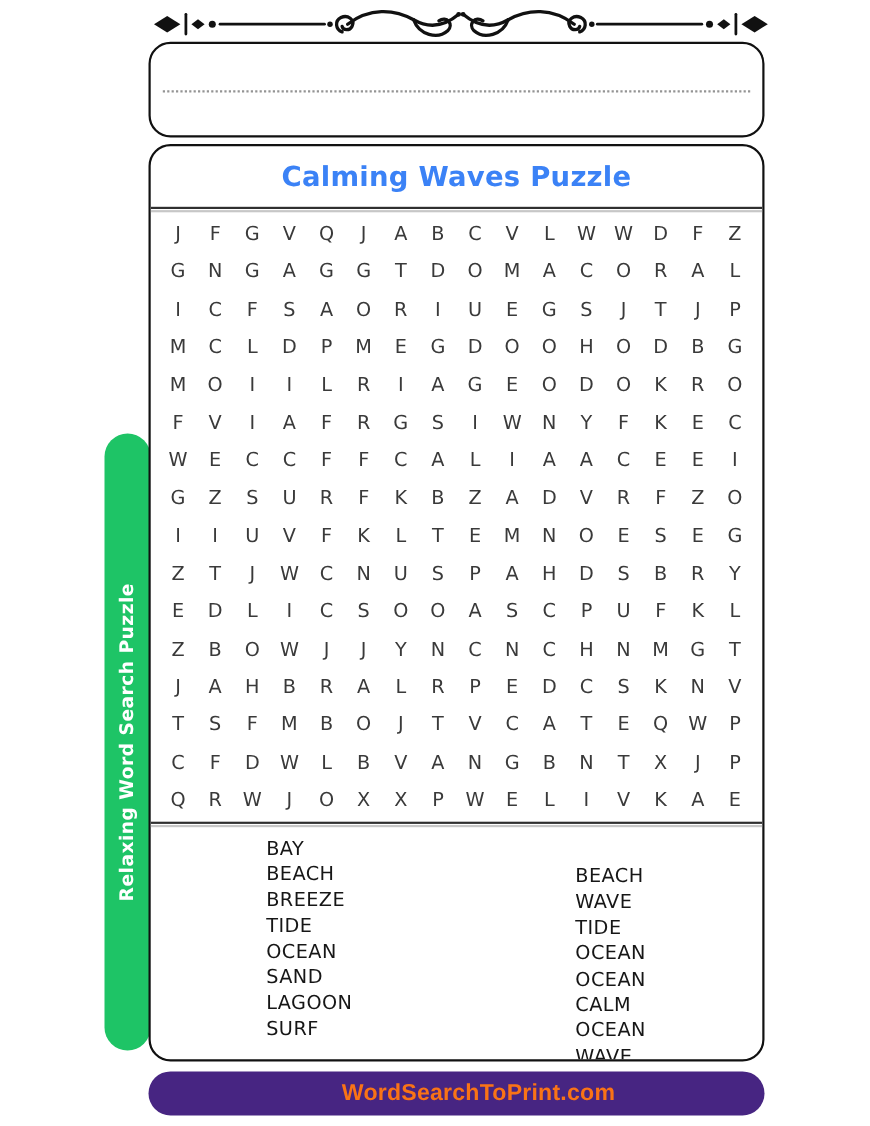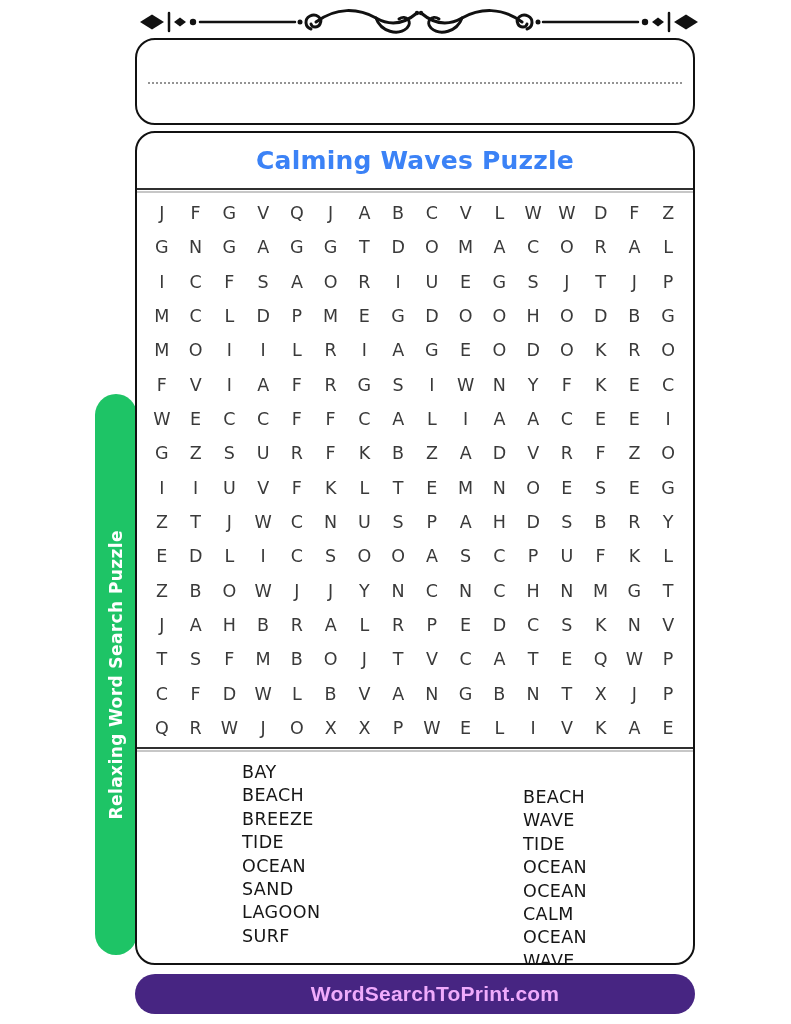--- a/index.html
+++ b/index.html
@@ -391,16 +391,16 @@
           <li>OCEAN</li>
           <li>OCEAN</li>
           <li>CALM</li>
           <li>OCEAN</li>
           <li>WAVE</li>
         </ul>
     </div>
   </div>
 
   <div class="footer-pill" style="background: rgb(71, 37, 130);">
-    <span class="footer-label" style="color: #f0abfc; margin-left: 40px;">WordSearchToPrint.com</span>
+    <span class="footer-label" style="color: #f97316; margin-left: 40px;">WordSearchToPrint.com</span>
   </div>
 
 </div>
 
 </body></html>

